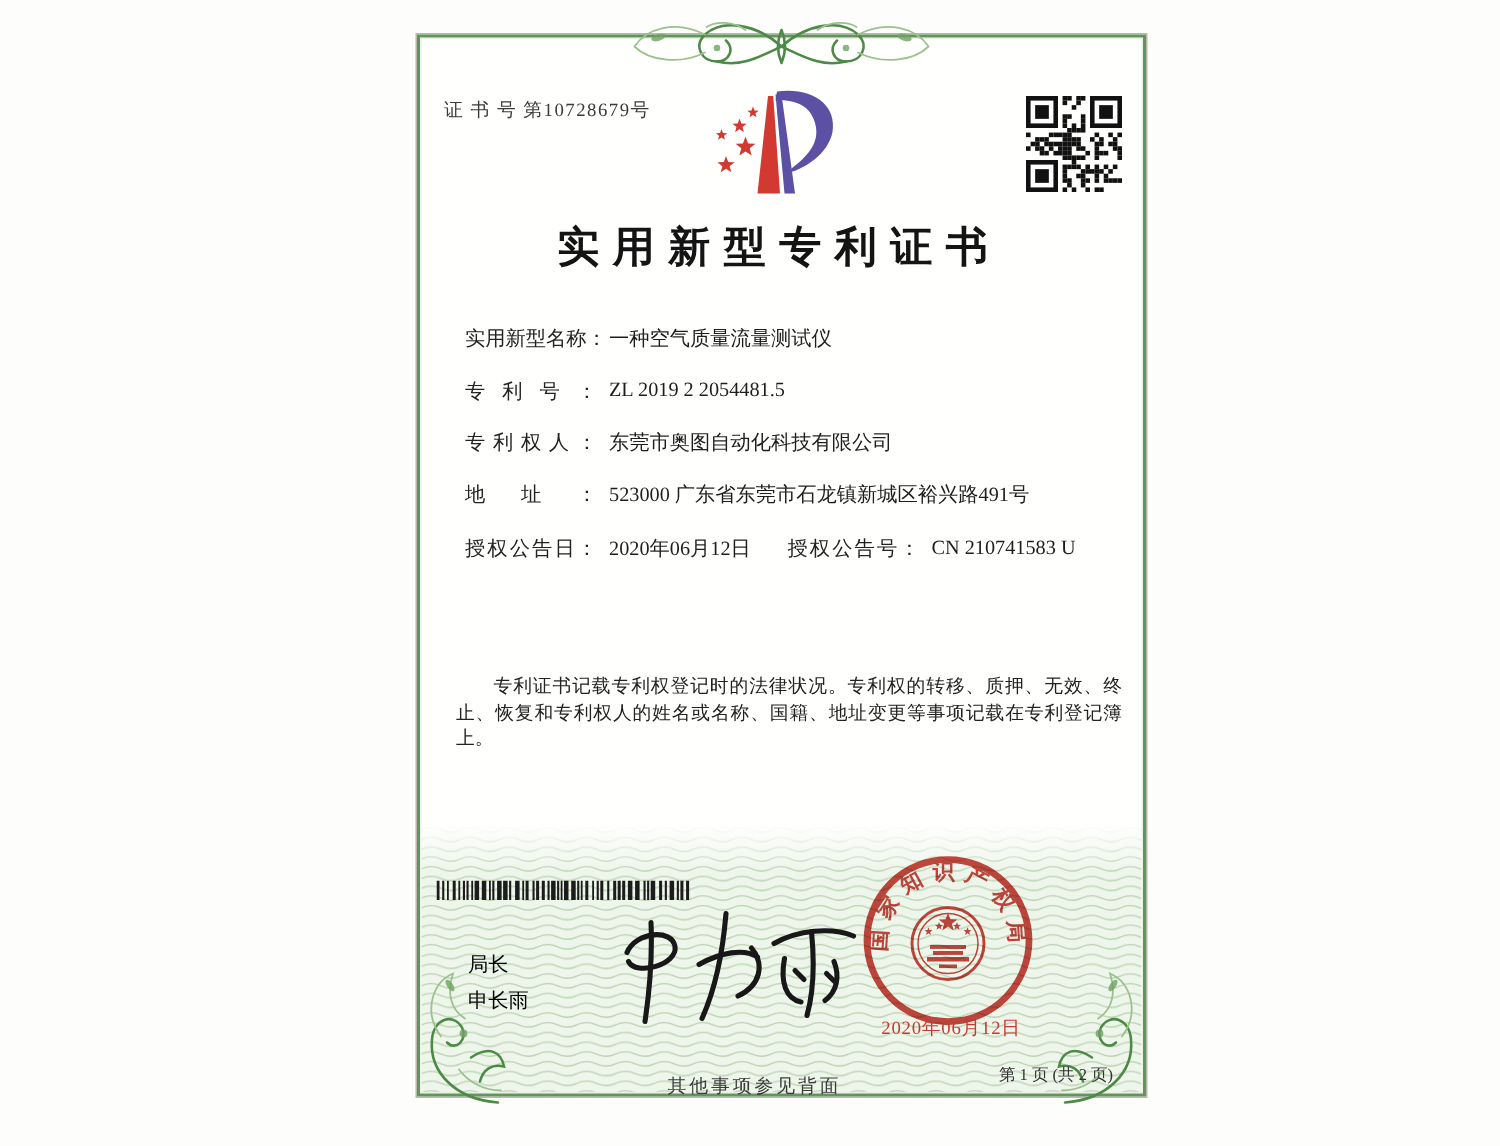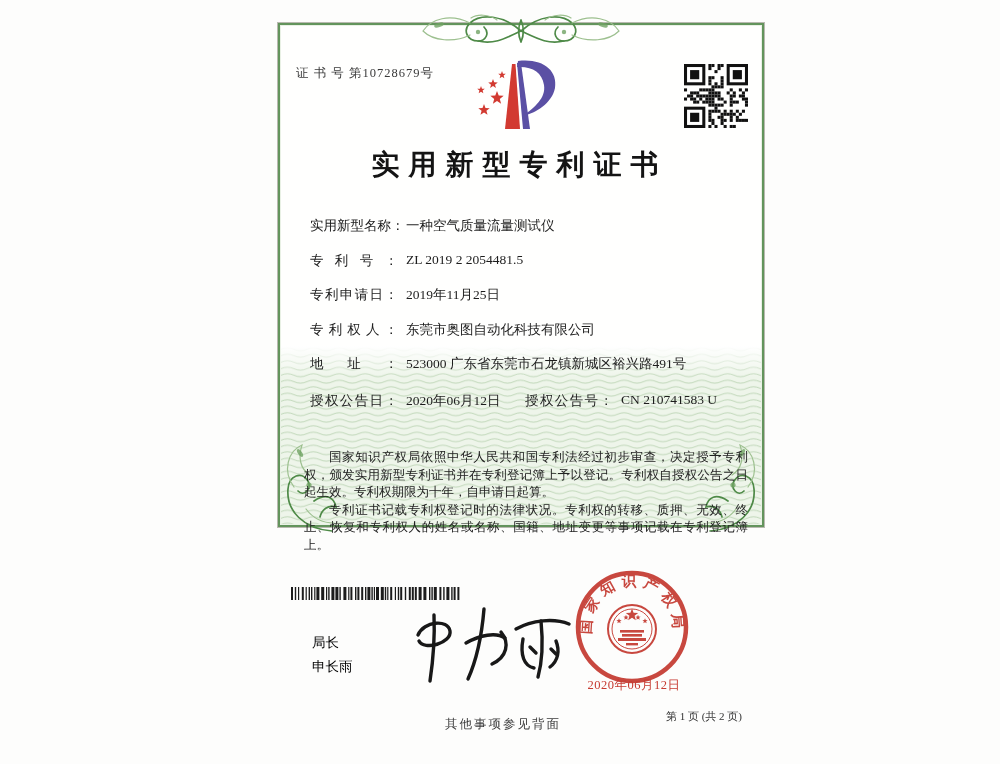--- a/index.html
+++ b/index.html
@@ -10,21 +10,21 @@
     --logo-purple:#5b50a4;
     --logo-red:#d23a31;
     --text-dark:#262626;
   }
   *{margin:0;padding:0;box-sizing:border-box;}
   html,body{width:1000px;height:764px;background:#ffffff;overflow:hidden;
     font-family:"Liberation Serif","DejaVu Serif",serif;color:var(--text-dark);}
   .page{position:relative;width:1000px;height:764px;background:#fdfdfc;}
 
   
-  .cert{position:absolute;left:278px;top:23px;width:486px;height:504px;
+  .cert{position:absolute;left:278px;top:23px;width:486px;height:708px;
     border:2px solid var(--frame-green);
     box-shadow: inset 0 0 0 1px #e9f1e5, 0 0 0 1px #b9b9b0;
     background:#fffffe;}
 
   
   .guilloche{position:absolute;left:1px;right:1px;bottom:1px;height:178px;pointer-events:none;}
   .guilloche svg{display:block;width:100%;height:100%;}
 
   .cert-number{position:absolute;left:16px;top:40px;font-size:12.5px;letter-spacing:1px;color:#3a3a3a;}
 
@@ -279,40 +279,36 @@
     <div class="title">实用新型专利证书</div>
 
     <div class="fields">
       <div class="frow">
         <span class="flabel">实用新型名称：</span><span class="fvalue">一种空气质量流量测试仪</span>
       </div>
       <div class="frow">
         <span class="flabel">专利号：</span><span class="fvalue">ZL 2019 2 2054481.5</span>
       </div>
       <div class="frow">
-        <span class="flabel">专利申请日：</span><span class="fvalue">2019年11月25日</span>
-      </div>
-      <div class="frow">
         <span class="flabel">专利权人：</span><span class="fvalue">东莞市奥图自动化科技有限公司</span>
       </div>
       <div class="frow">
         <span class="flabel">地址：</span><span class="fvalue">523000 广东省东莞市石龙镇新城区裕兴路491号</span>
       </div>
       <div class="grant">
         <span>
           <span class="flabel">授权公告日：</span><span class="fvalue">2020年06月12日</span>
         </span>
         <span class="pair2">
           <span class="flabel">授权公告号：</span><span class="fvalue">CN 210741583 U</span>
         </span>
       </div>
     </div>
 
     <div class="paras">
-      <p>国家知识产权局依照中华人民共和国专利法经过初步审查，决定授予专利权，颁发实用新型专利证书并在专利登记簿上予以登记。专利权自授权公告之日起生效。专利权期限为十年，自申请日起算。</p>
       <p>专利证书记载专利权登记时的法律状况。专利权的转移、质押、无效、终止、恢复和专利权人的姓名或名称、国籍、地址变更等事项记载在专利登记簿上。</p>
     </div>
 
     <svg class="barcode" id="barcode-svg" viewBox="0 0 170 13" preserveAspectRatio="none">
         <rect x="0.0" y="0" width="2" height="13" fill="#1c1c1c"></rect>
         <rect x="3.8" y="0" width="1.4" height="13" fill="#1c1c1c"></rect>
         <rect x="7.0" y="0" width="1.2" height="13" fill="#1c1c1c"></rect>
         <rect x="10.8" y="0" width="2" height="13" fill="#1c1c1c"></rect>
         <rect x="14.6" y="0" width="1.2" height="13" fill="#1c1c1c"></rect>
         <rect x="17.6" y="0" width="1.4" height="13" fill="#1c1c1c"></rect>

